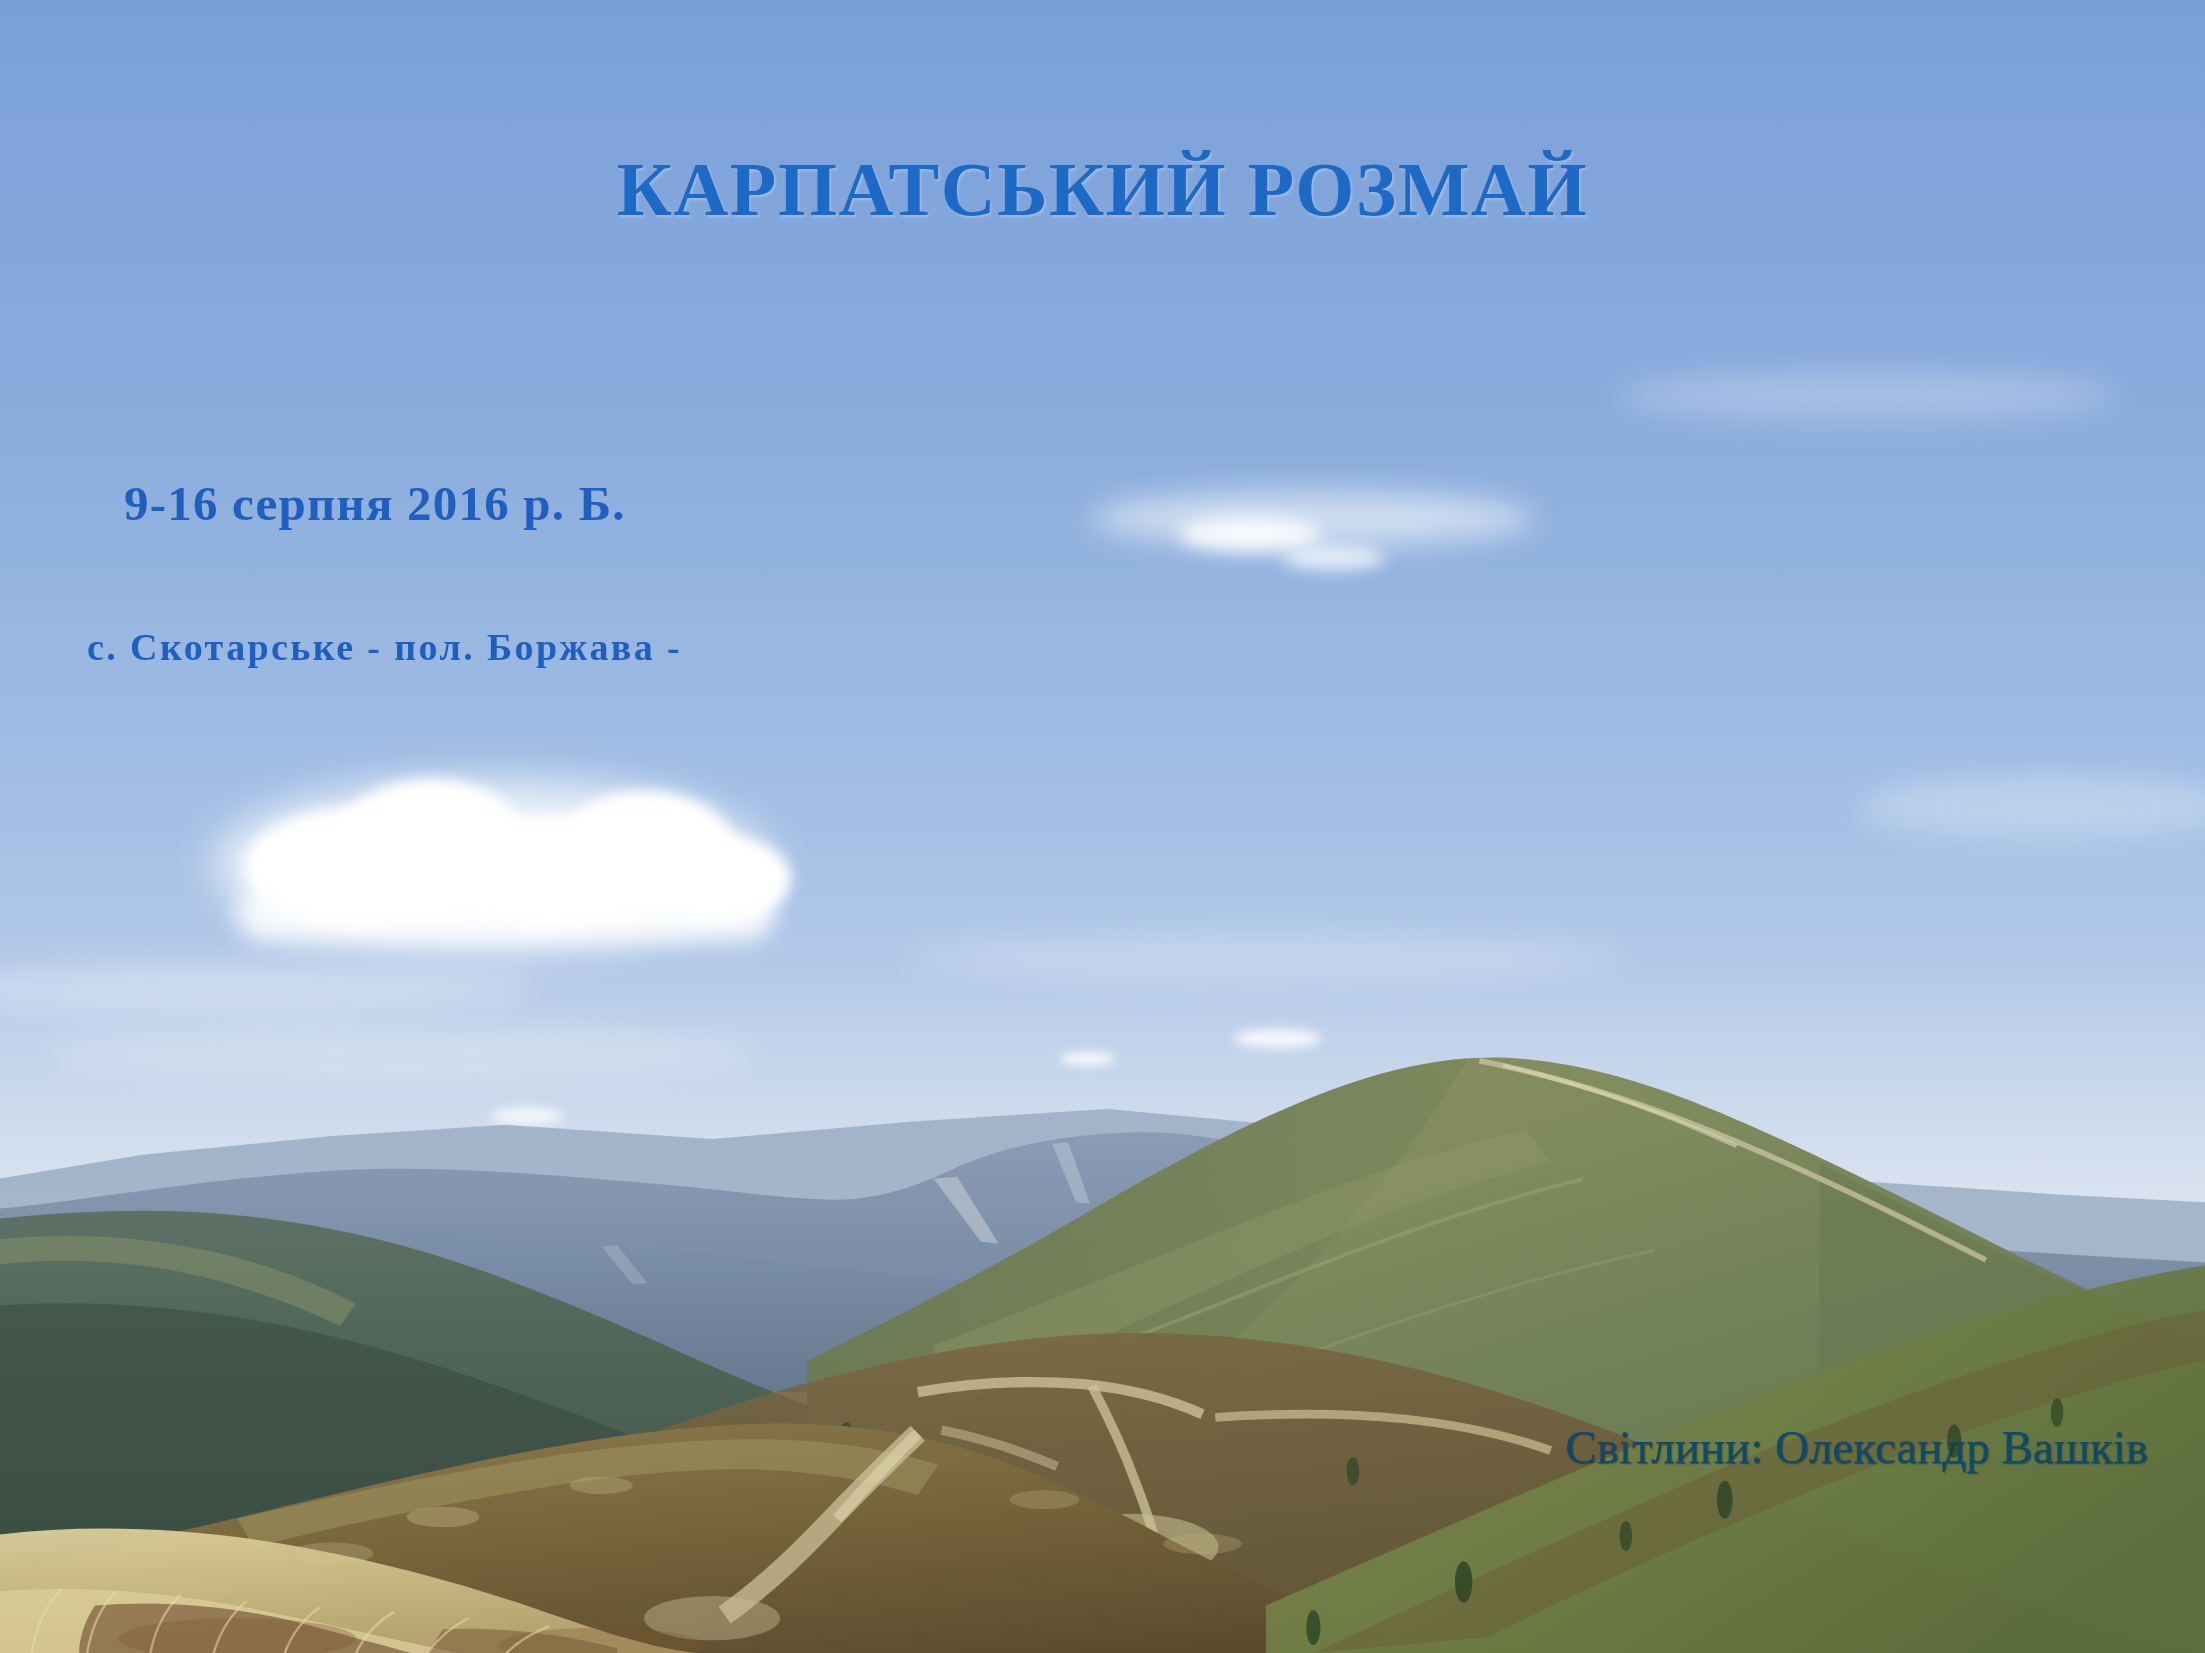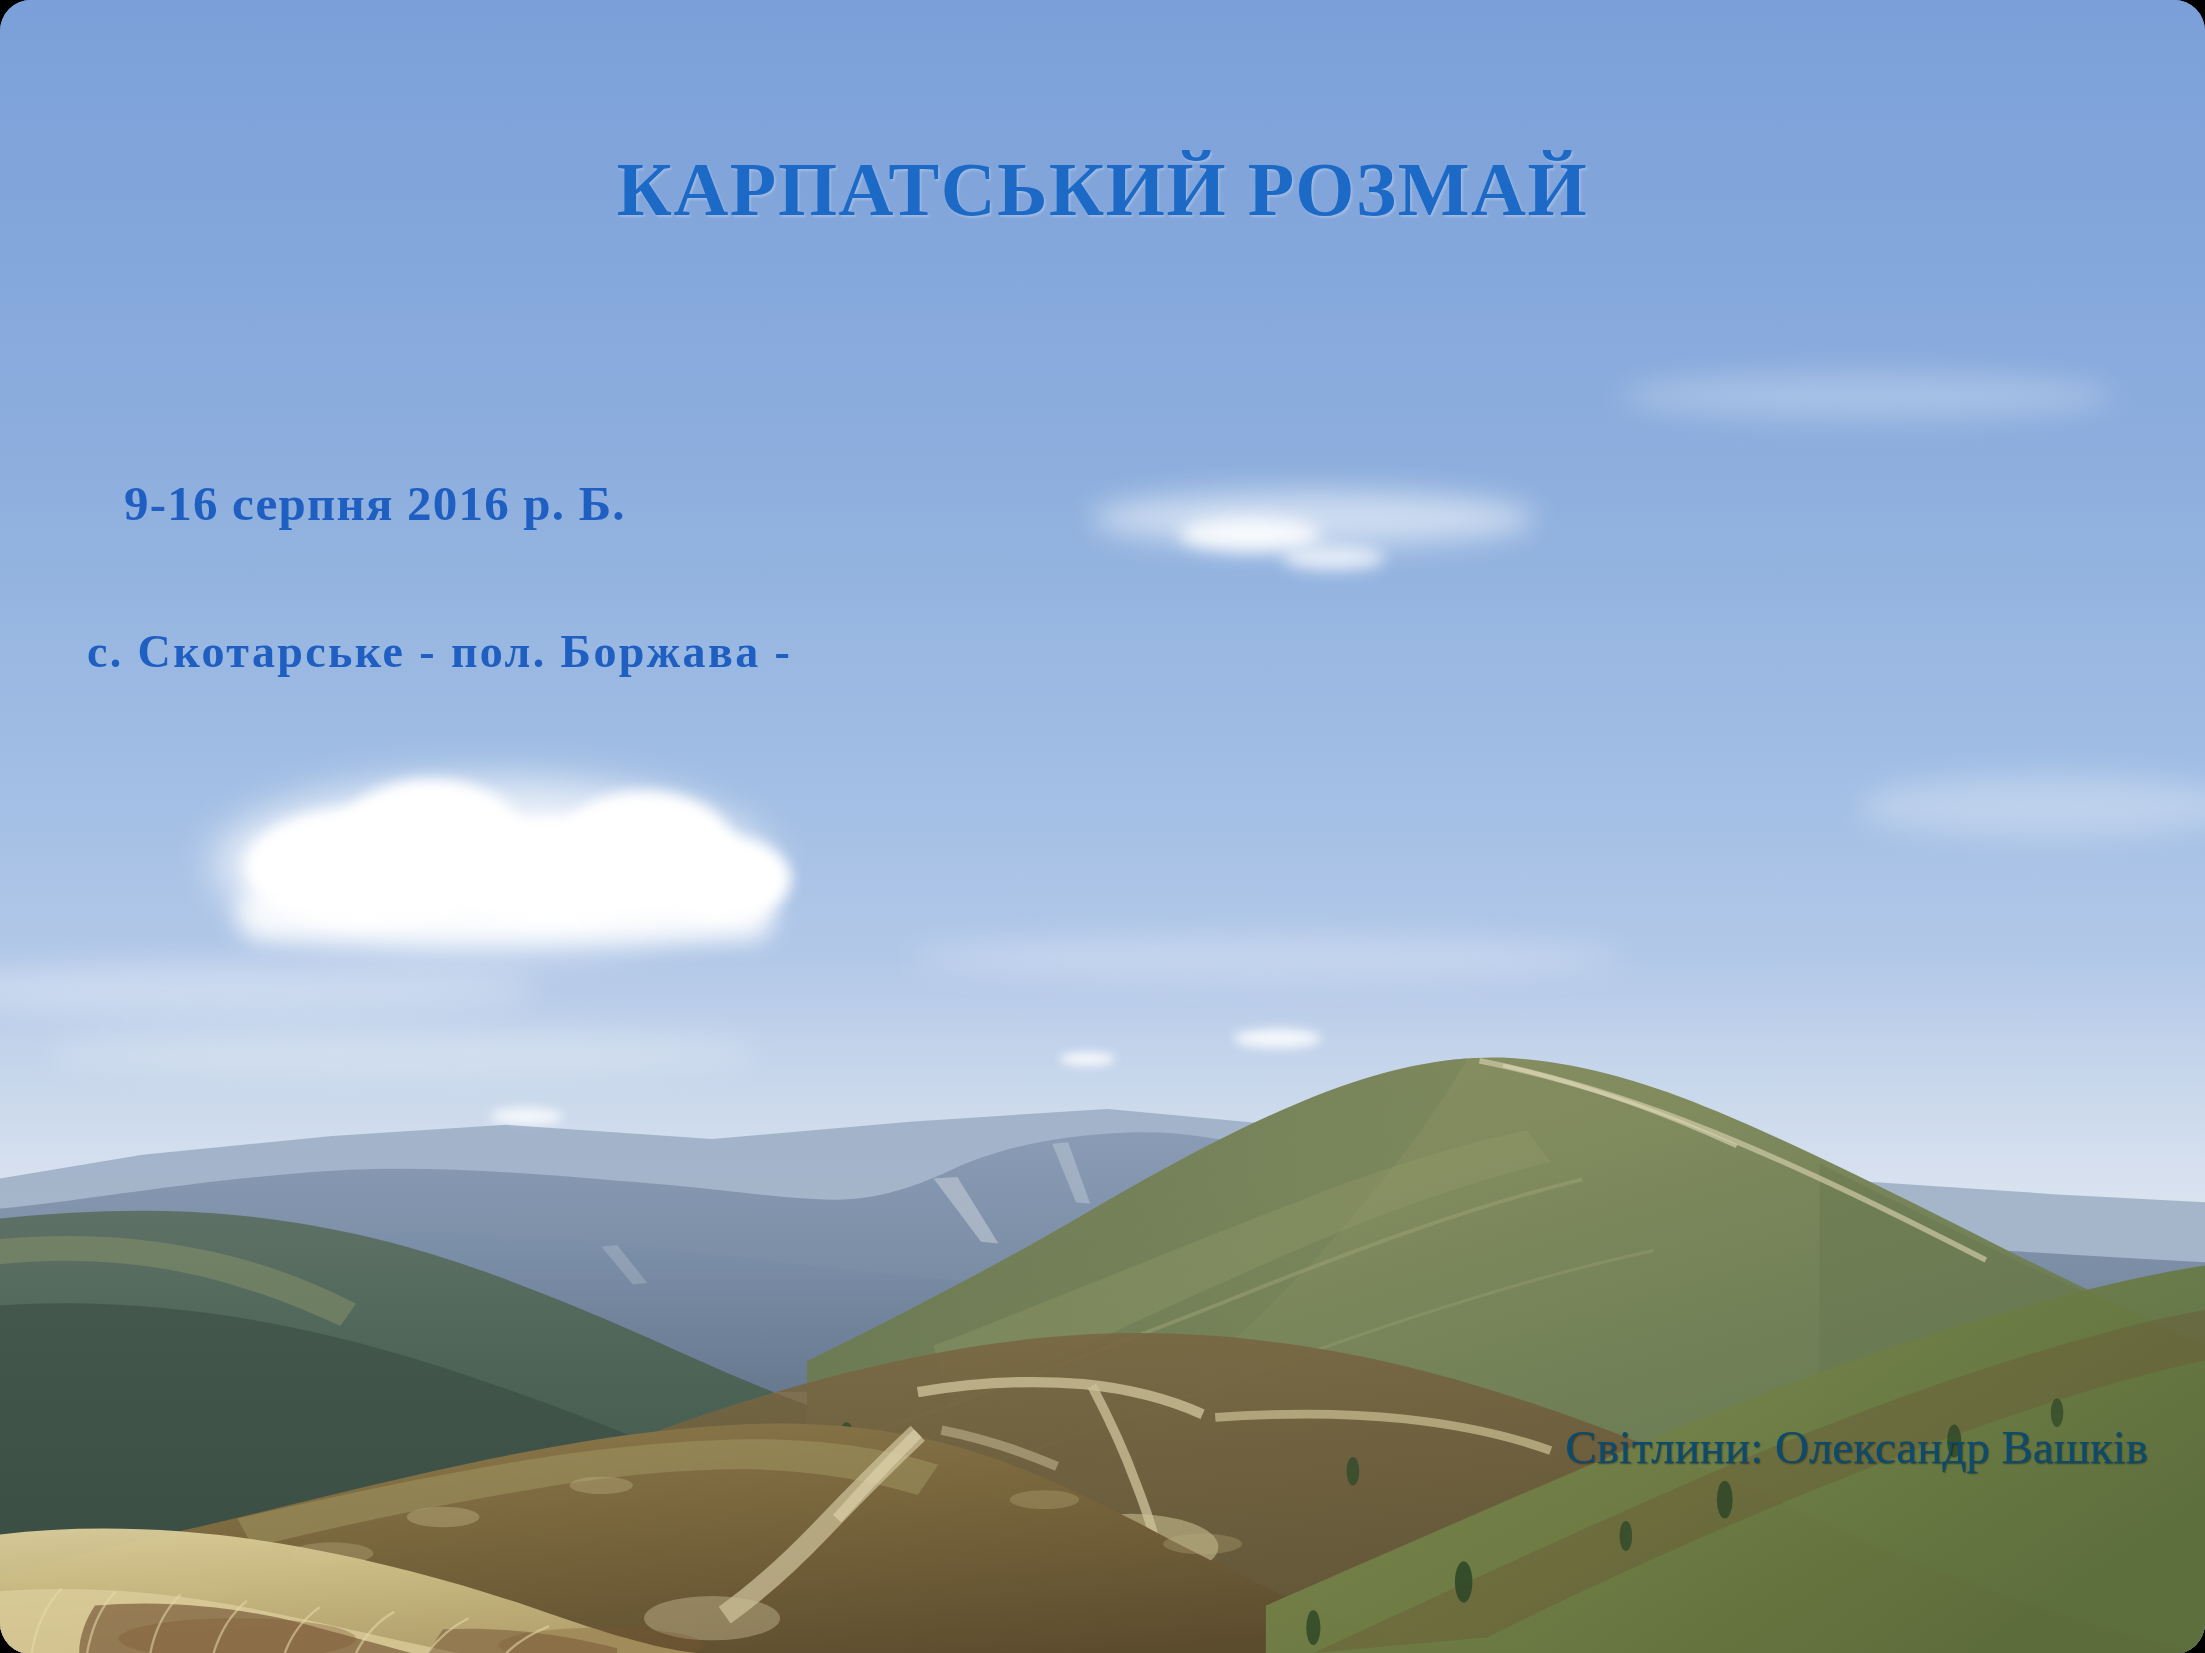--- a/index.html
+++ b/index.html
@@ -7,21 +7,20 @@
     padding: 0;
     background: #000;
   }
   #slide {
     position: relative;
     width: 2205px;
     height: 1654px;
     overflow: hidden;
     font-family: "Liberation Serif", "DejaVu Serif", serif;
     background: #7ca0d8;
-    border-radius: 31px;
   }
 
   
   .sky {
     position: absolute;
     left: 0; top: 0;
     width: 100%; height: 100%;
     background: linear-gradient(to bottom,
         #7ba0d9 0%,
         #83a6db 14%,
@@ -90,21 +89,21 @@
     font-family: "Liberation Serif", "DejaVu Serif", serif;
   }
   .line-date {
     font-size: 49px;
     letter-spacing: 1.2px;
     margin-bottom: 93px;
     white-space: nowrap;
     margin-left: 37px;
   }
   .line-route {
-    font-size: 46px;
+    font-size: 38px;
     letter-spacing: 2.4px;
     margin-bottom: 28.5px;
     white-space: nowrap;
   }
   .credit {
     position: absolute;
     right: 57px;
     top: 1416px;
     text-align: right;
     color: #0c4a6e;

